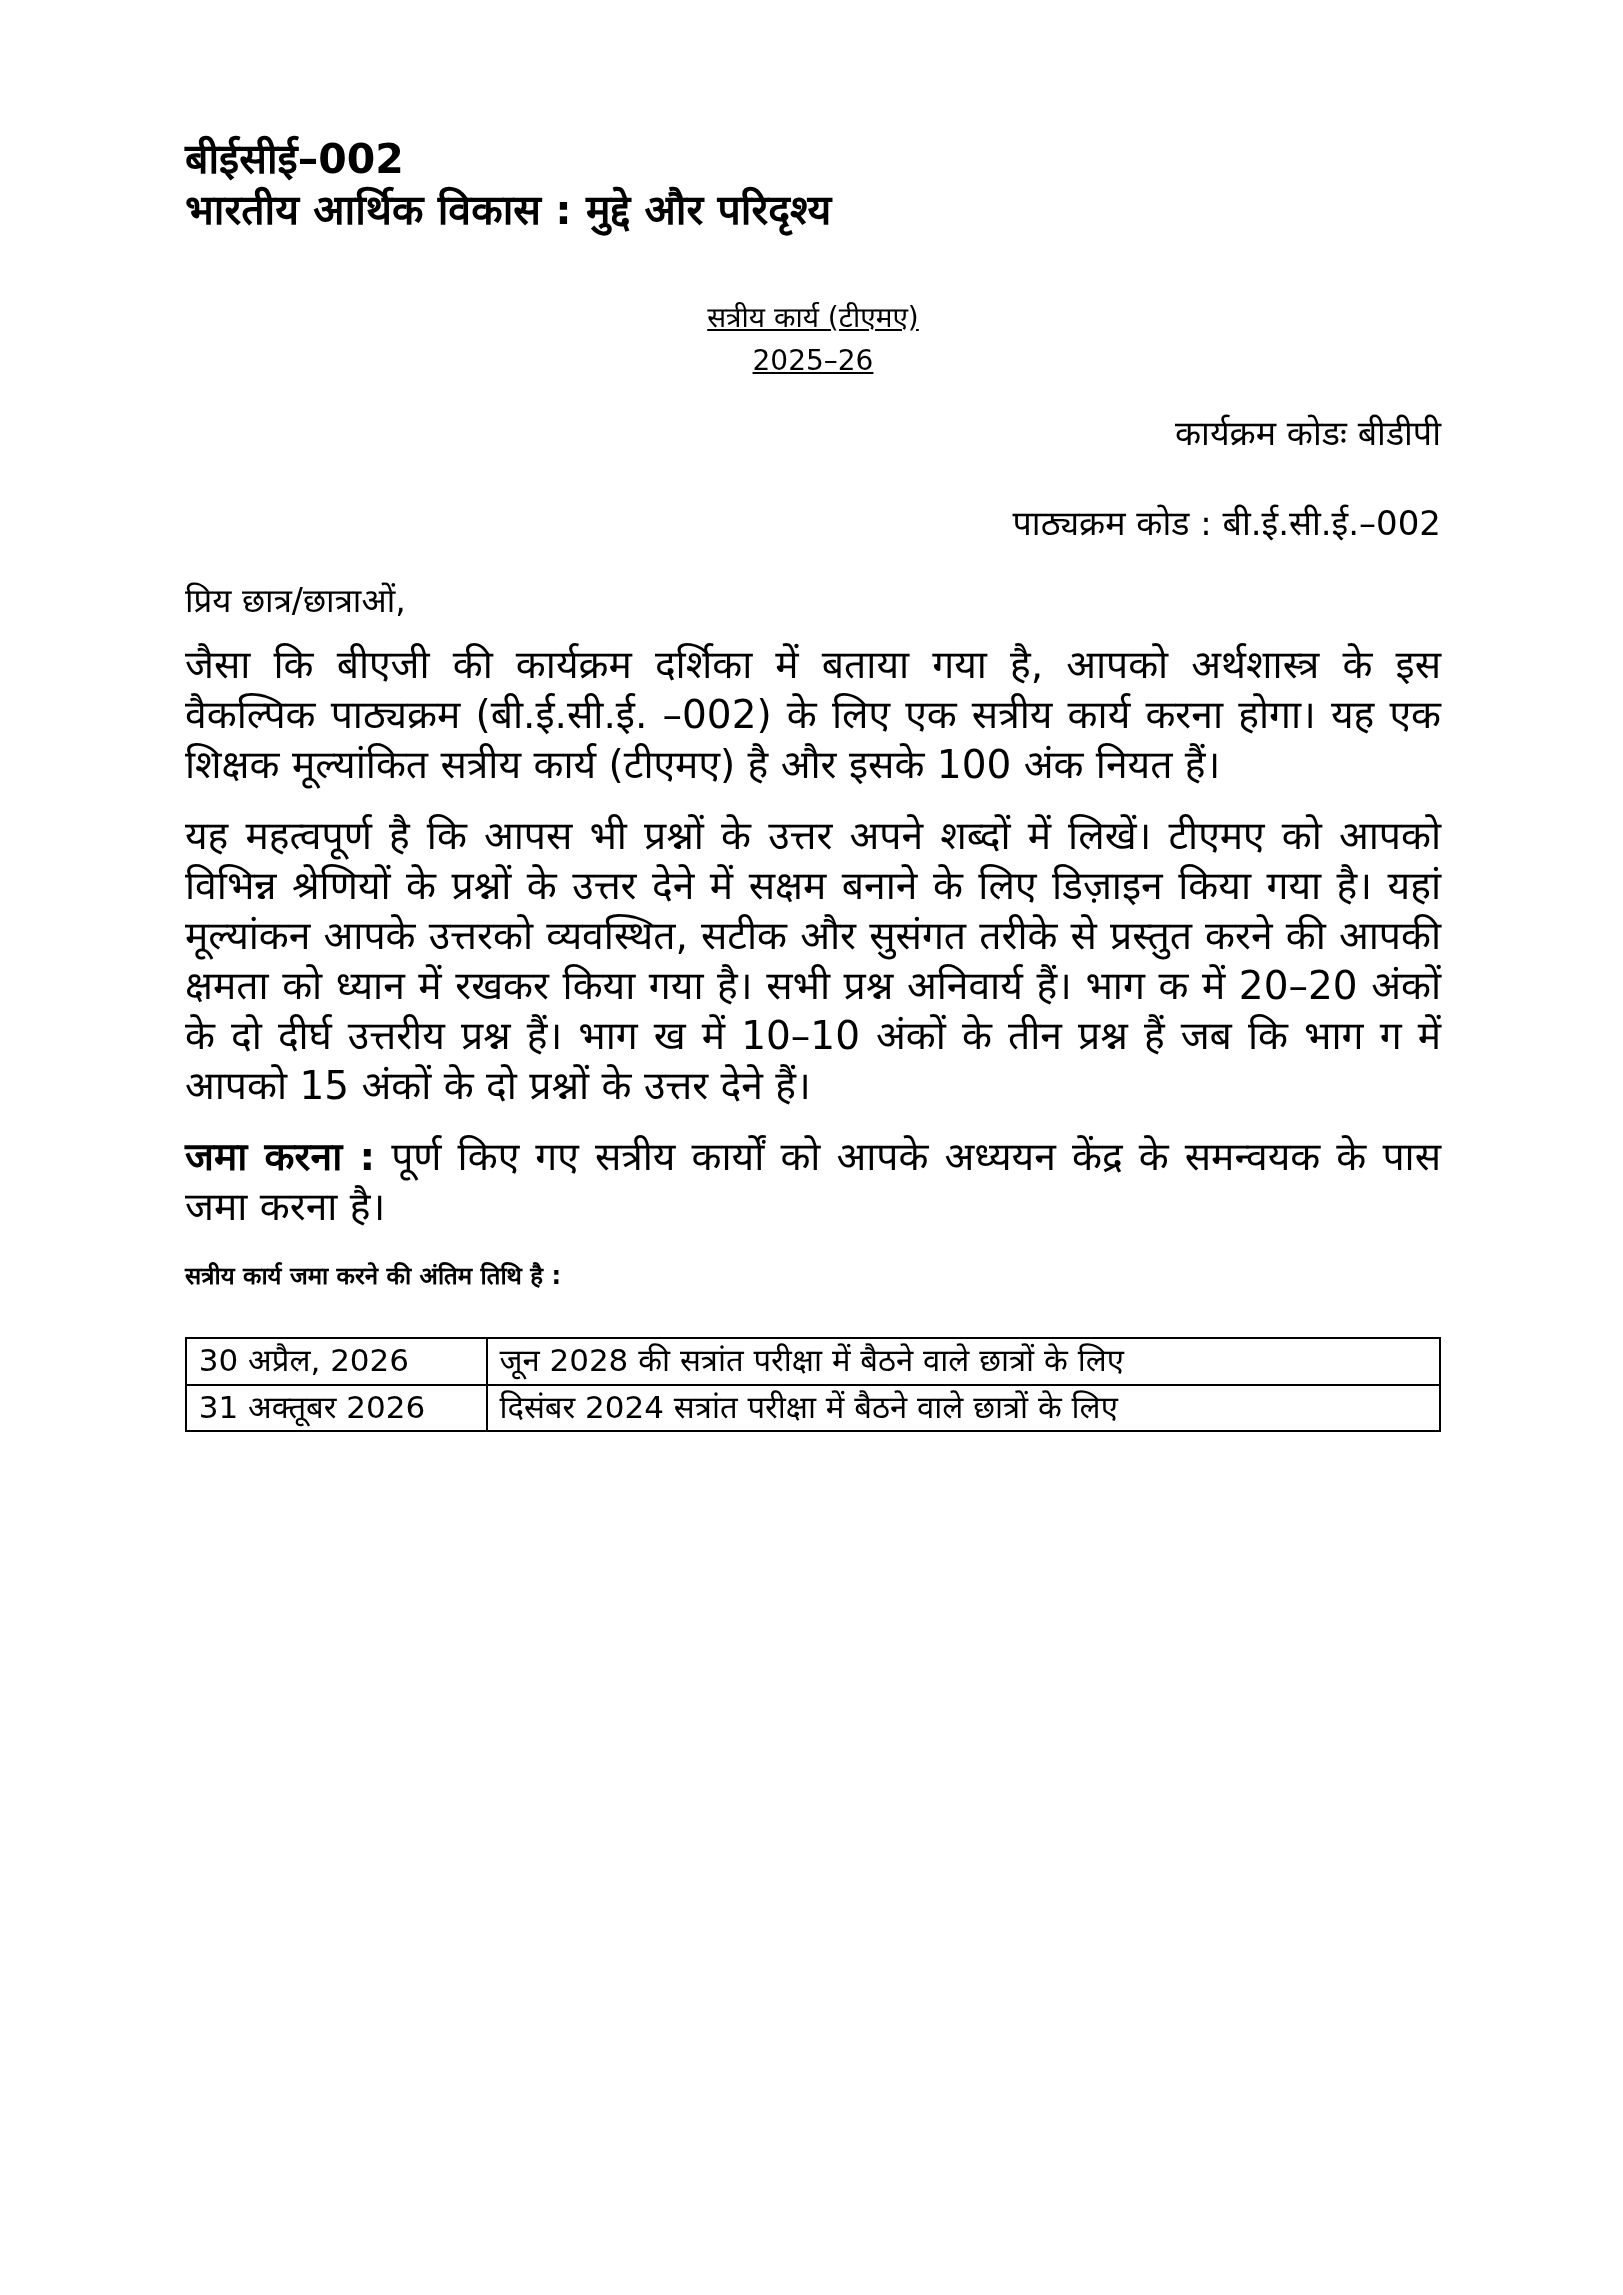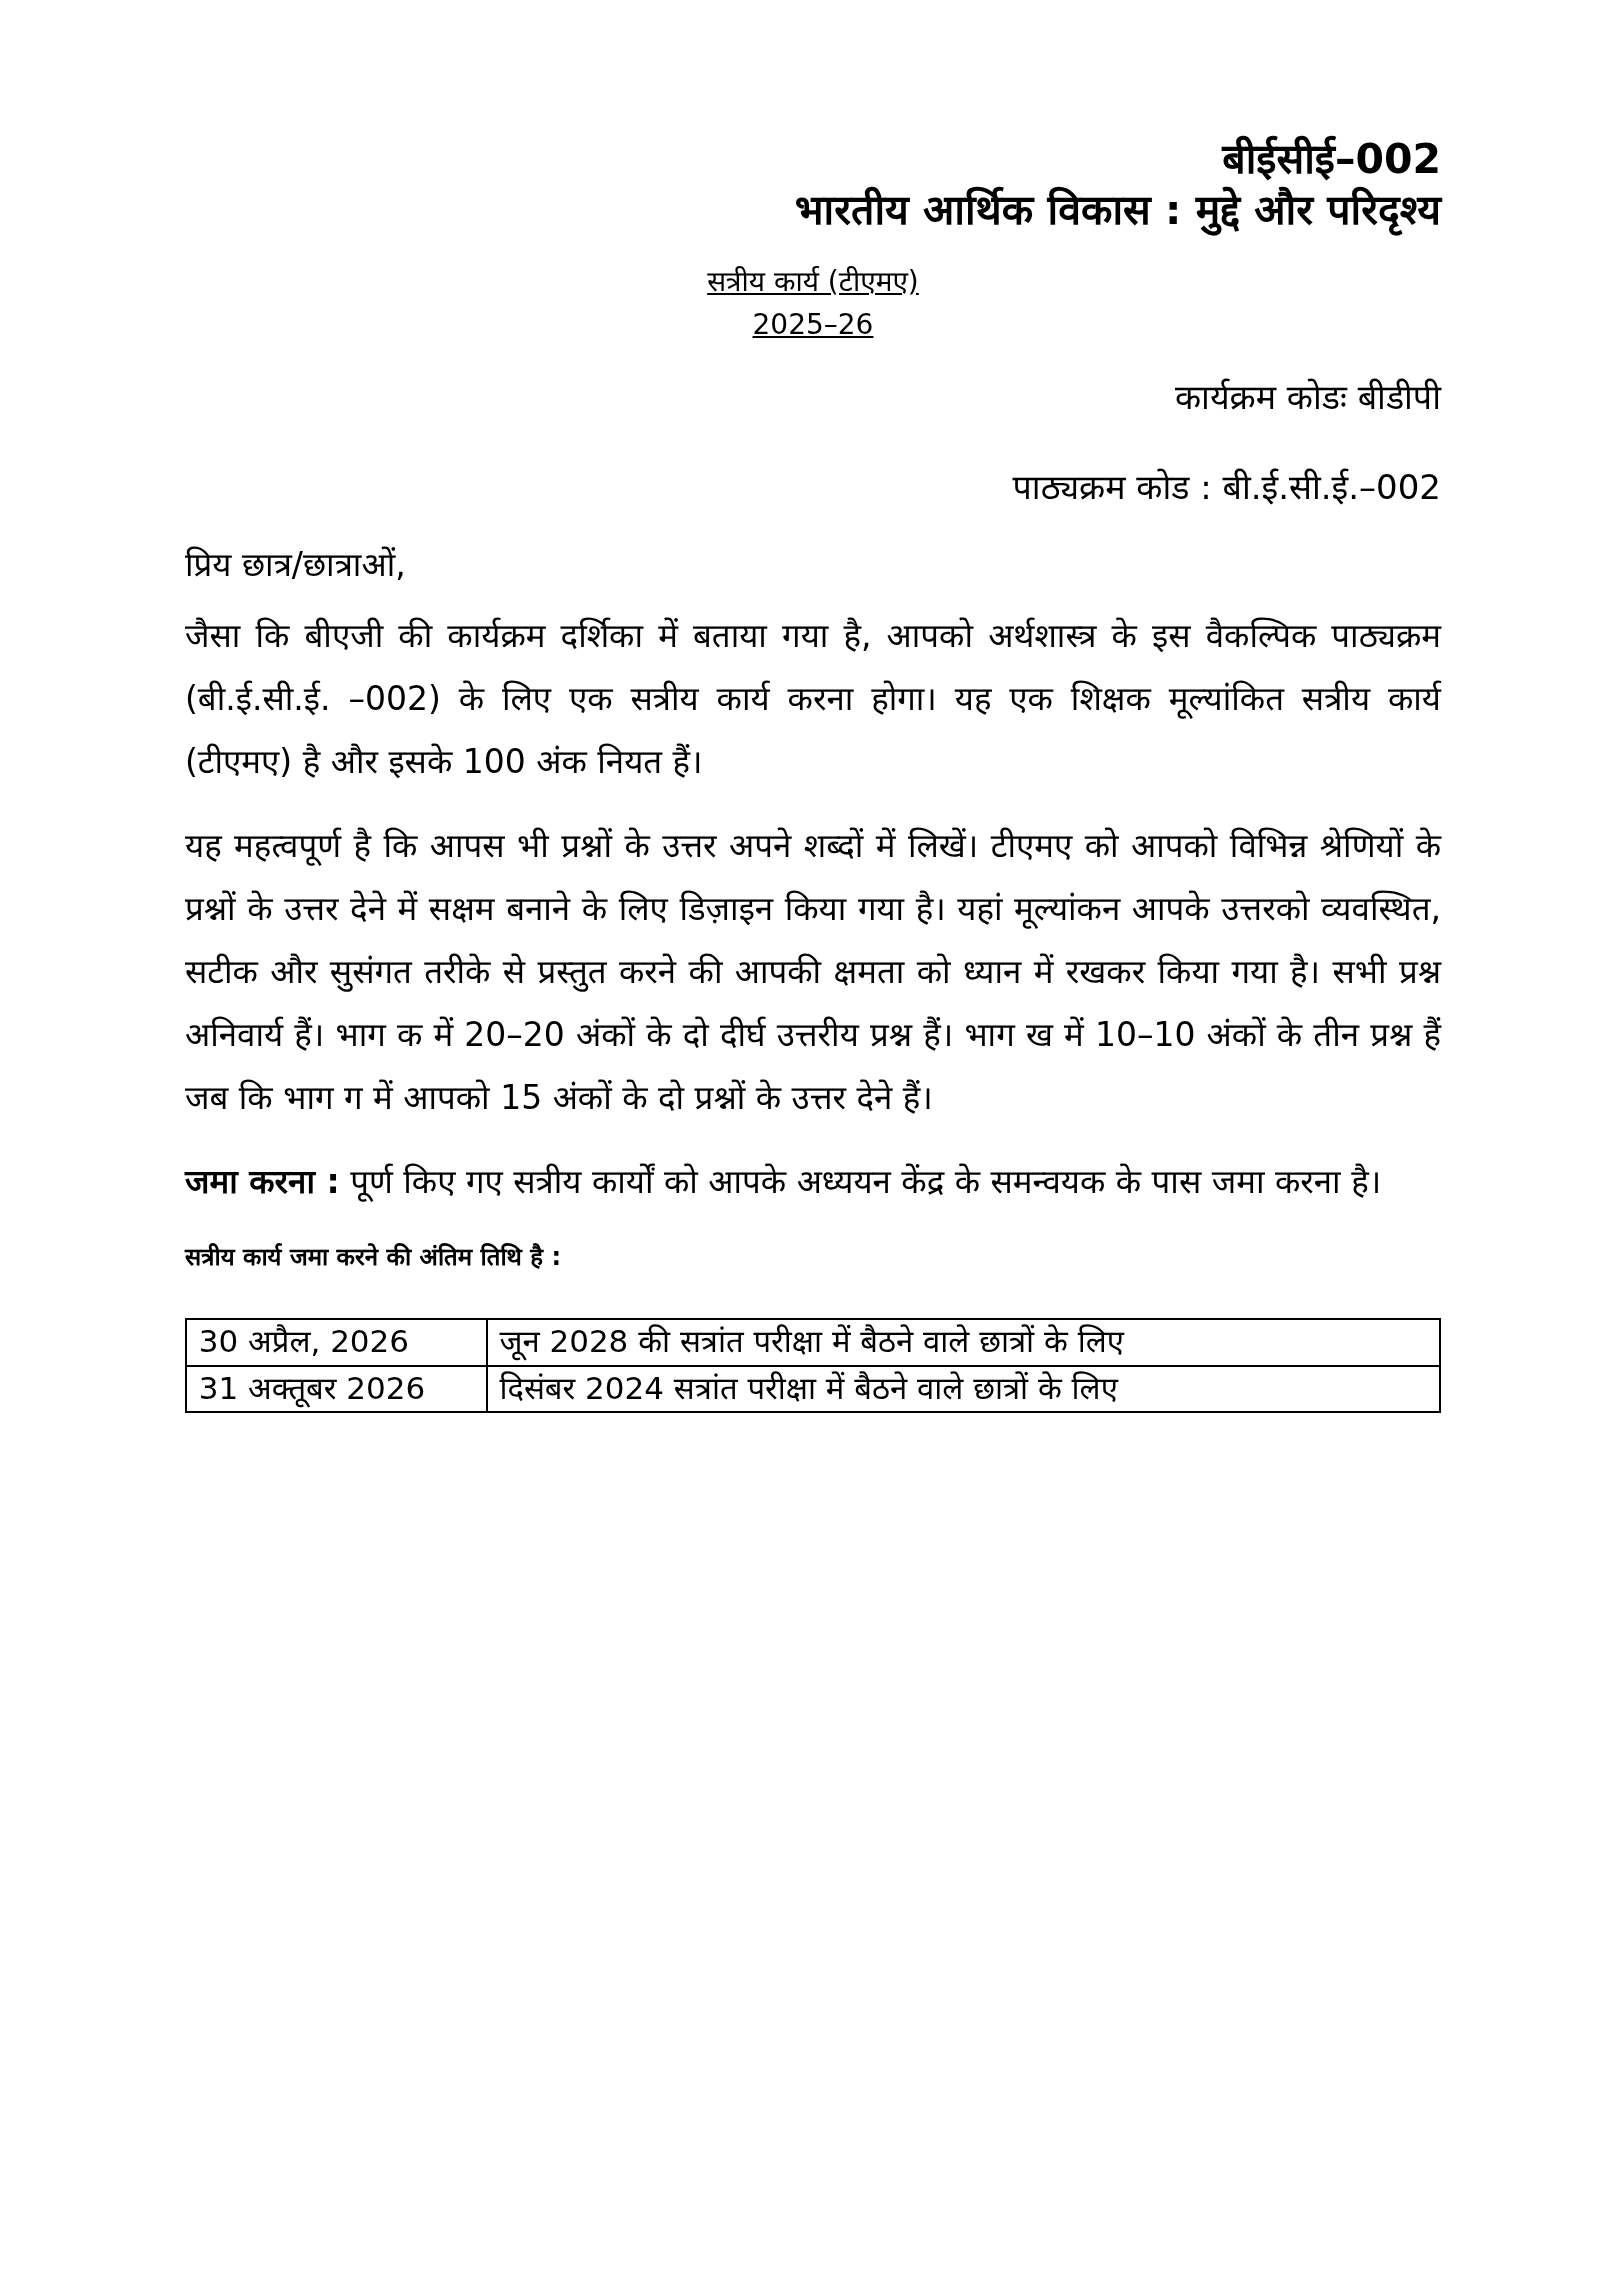--- a/index.html
+++ b/index.html
@@ -12,22 +12,22 @@
     width: 1624px;
     height: 2295px;
     box-sizing: border-box;
     background: #ffffff;
     color: #000000;
     font-family: "DejaVu Sans", "Liberation Sans", sans-serif;
     padding: 134px 183px 0 185px;
     overflow: hidden;
   }
   .title-block {
-    text-align: right;
-    margin-bottom: 24px;
+    text-align: left;
+    margin-bottom: 60px;
   }
   .title-line {
     font-size: 41px;
     font-weight: bold;
     line-height: 51px;
   }
   .session-block {
     text-align: center;
     margin-bottom: 30px;
   }
@@ -42,22 +42,22 @@
     line-height: 42px;
   }
   .program-code { margin-bottom: 48px; }
   .course-code  { margin-bottom: 33px; margin-top: 16px; }
   .salutation {
     font-size: 33px;
     line-height: 47px;
     margin-bottom: 15.7px;
   }
   .body-para {
-    font-size: 33px;
-    line-height: 63px;
+    font-size: 39px;
+    line-height: 50px;
     text-align: justify;
     margin: 12px 0 21px 0;
   }
   .body-para strong { font-weight: bold; }
   .deadline-intro {
     font-size: 24px;
     line-height: 47px;
     margin-bottom: 37px;
     font-weight: bold;
   }

